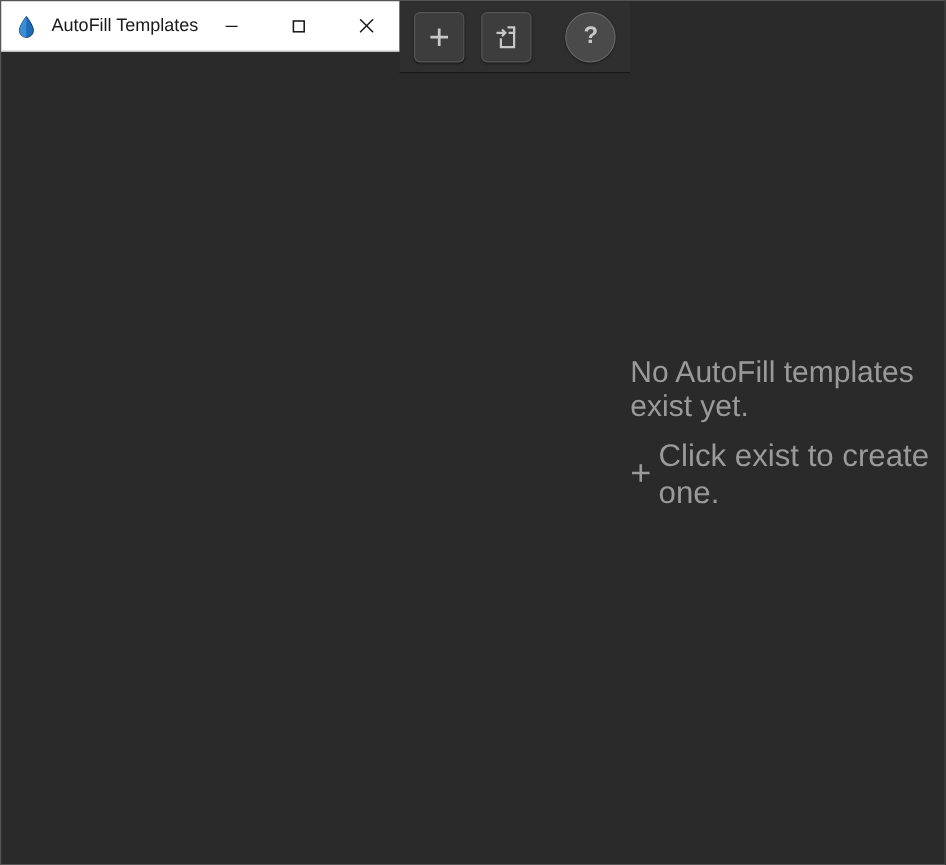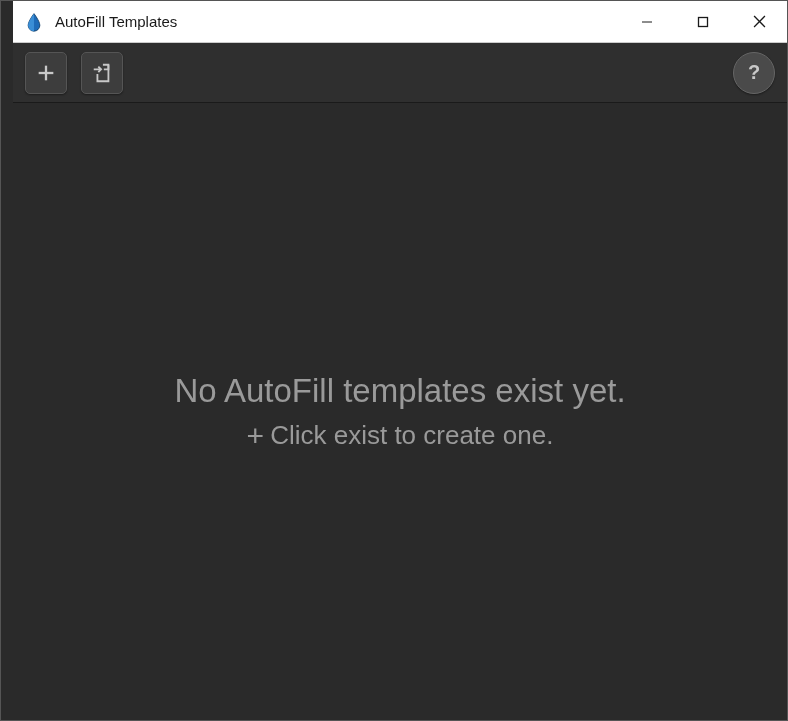--- a/index.html
+++ b/index.html
@@ -11,23 +11,22 @@
     body {
       width: 788px;
       height: 721px;
       background: #2a2a2a;
       overflow: hidden;
     }
     .window {
       width: 100%;
       height: 100%;
       display: flex;
-      flex-direction: column;
+      flex-direction: row;
       border: 1px solid #555;
-      padding-left: 12px;
     }
     .titlebar {
       height: 42px;
       background: #ffffff;
       display: flex;
       align-items: center;
       padding-left: 10px;
       border-bottom: 1px solid #ccc;
     }
     .titlebar-icon {
@@ -87,21 +86,21 @@
     .content {
       flex: 1;
       background: #2a2a2a;
       display: flex;
       flex-direction: column;
       align-items: center;
       justify-content: center;
       gap: 10px;
     }
     .empty-title {
-      font-size: 33px;
+      font-size: 25px;
       font-weight: 400;
       color: #9a9a9a;
     }
     .empty-action {
       font-size: 26px;
       font-weight: 400;
       color: #9a9a9a;
       cursor: pointer;
       display: flex;
       align-items: center;

